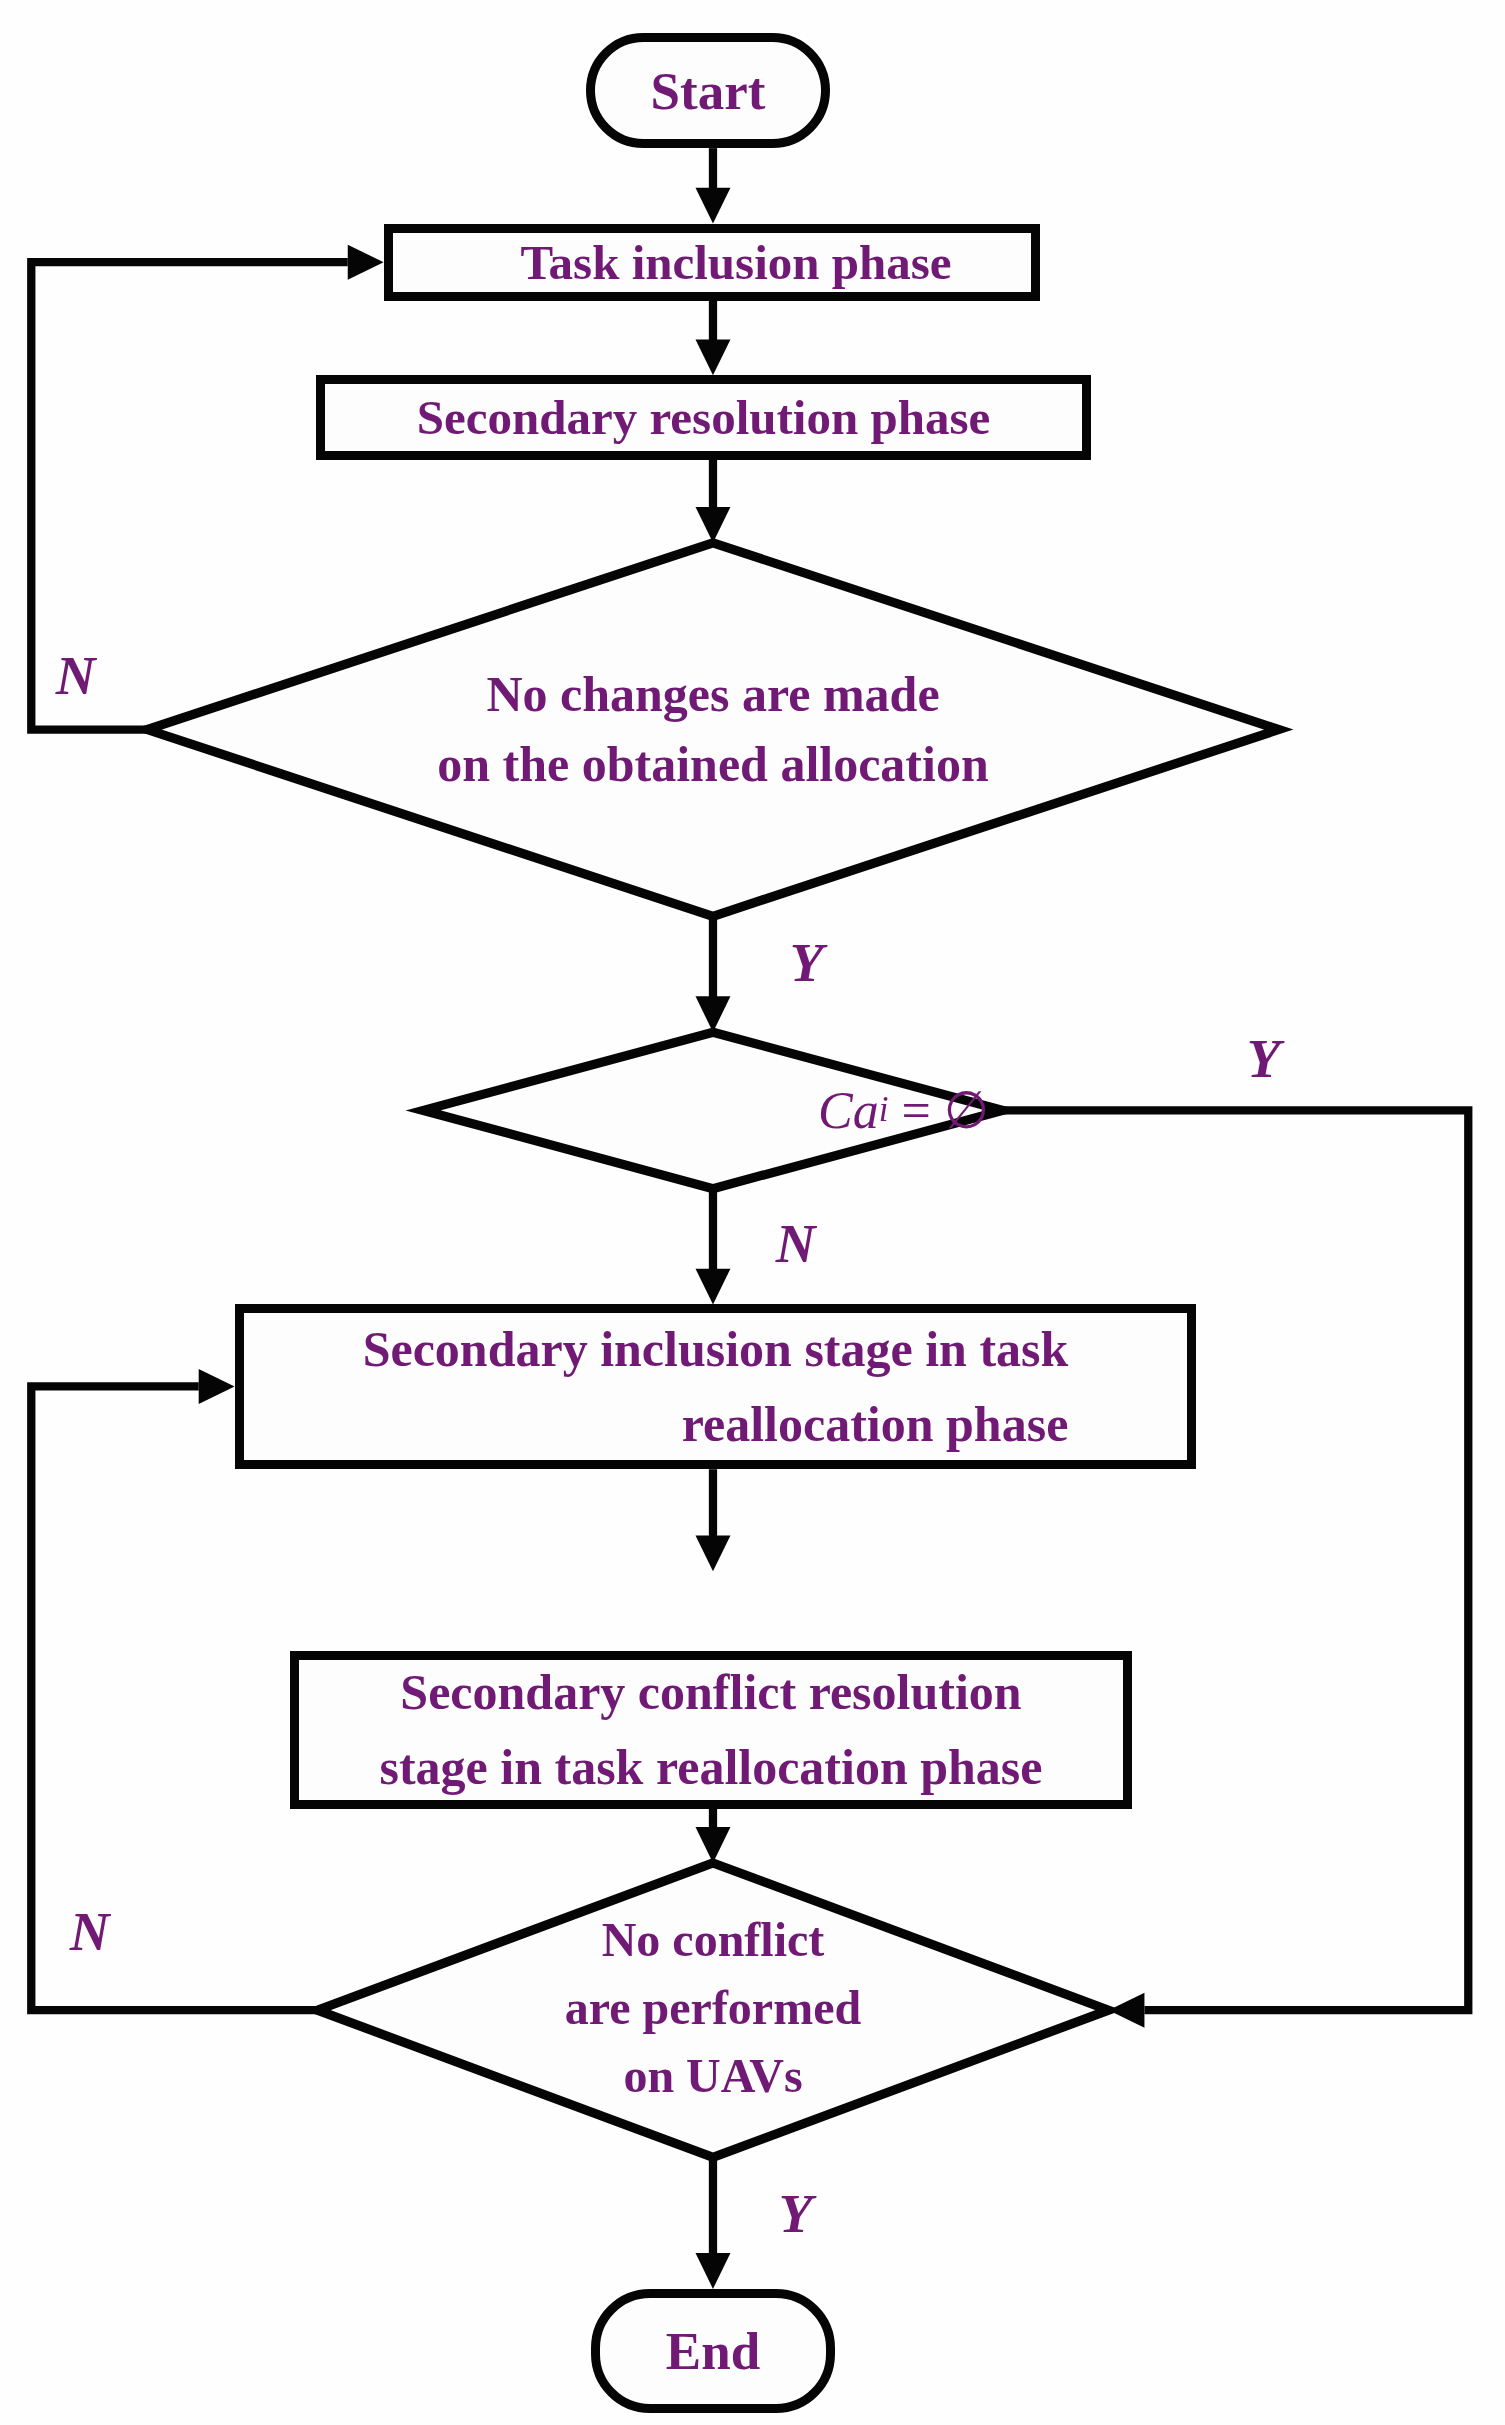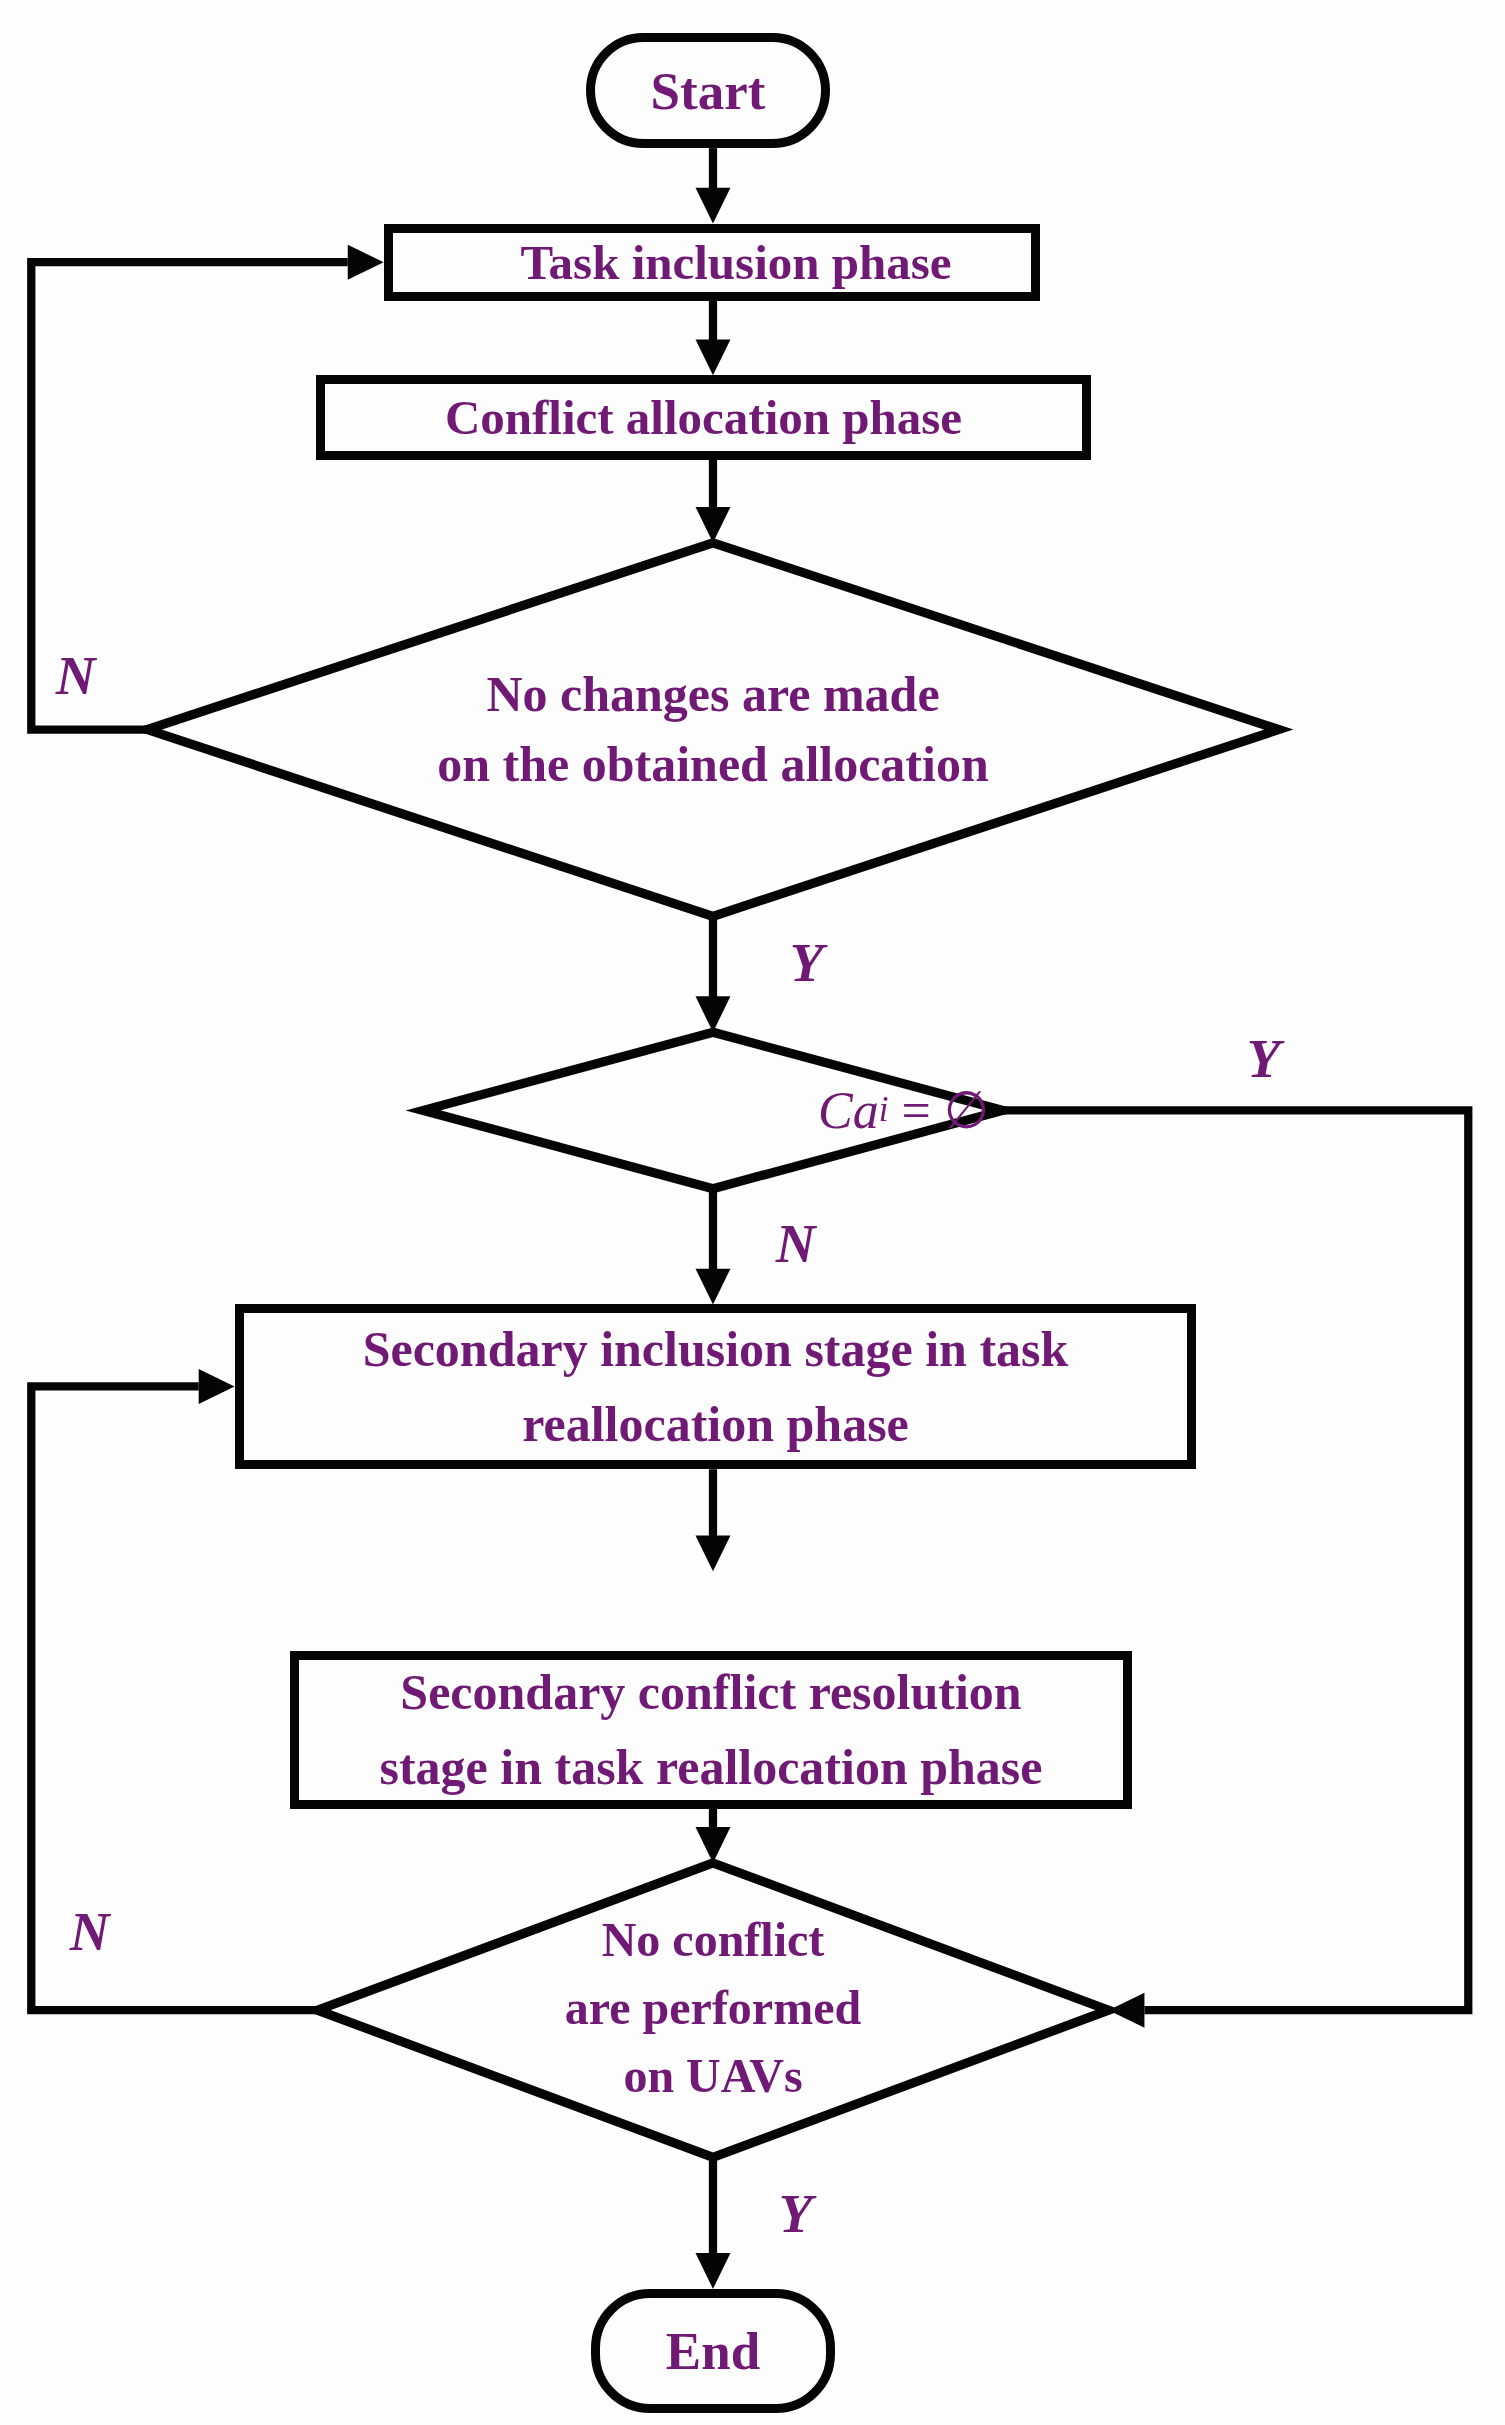--- a/index.html
+++ b/index.html
@@ -92,38 +92,38 @@
 
   <div class="node stadium" style="left:586px;top:33px;width:244px;height:115px;">
     <span>Start</span>
   </div>
 
   <div class="node rect1" style="left:384px;top:224px;width:656px;height:77px;padding-left:48px;">
     <span>Task inclusion phase</span>
   </div>
 
   <div class="node rect1" style="left:316px;top:375px;width:775px;height:85px;">
-    <span>Conflict allocation phase</span>
+    <span>Secondary resolution phase</span>
   </div>
 
   <div class="dtext" style="left:161px;top:659px;width:1104px;font-size:50px;line-height:70px;">
     <span>No changes are made</span>
     <span>on the obtained allocation</span>
   </div>
 
   <div class="dtext cond" style="left:437px;top:1074px;width:552px;height:72px;flex-direction:row;">
     <span class="pre">Ca</span>
       <sub>i</sub>
       <span class="suf">= ∅</span>
   </div>
 
   <div class="node rect2" style="left:235px;top:1304px;width:961px;height:165px;">
     <span>
       <span style="display:block;">Secondary inclusion stage in task</span>
-      <span style="display:block;">reallocation phase</span>
+      <span style="display:block;text-align:right;">reallocation phase</span>
     </span>
   </div>
 
   <div class="node rect2" style="left:290px;top:1651px;width:842px;height:158px;">
     <span>
       <span style="display:block;">Secondary conflict resolution</span>
       <span style="display:block;">stage in task reallocation phase</span>
     </span>
   </div>
 

